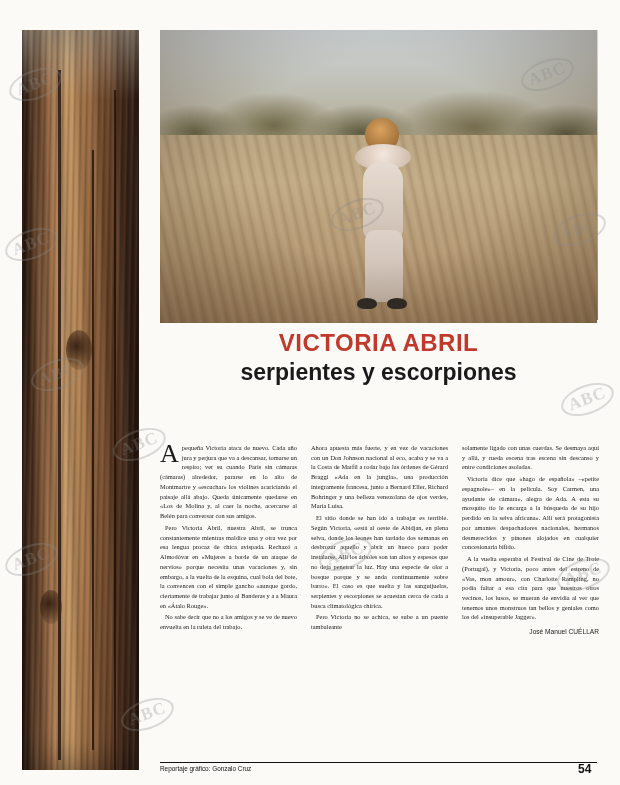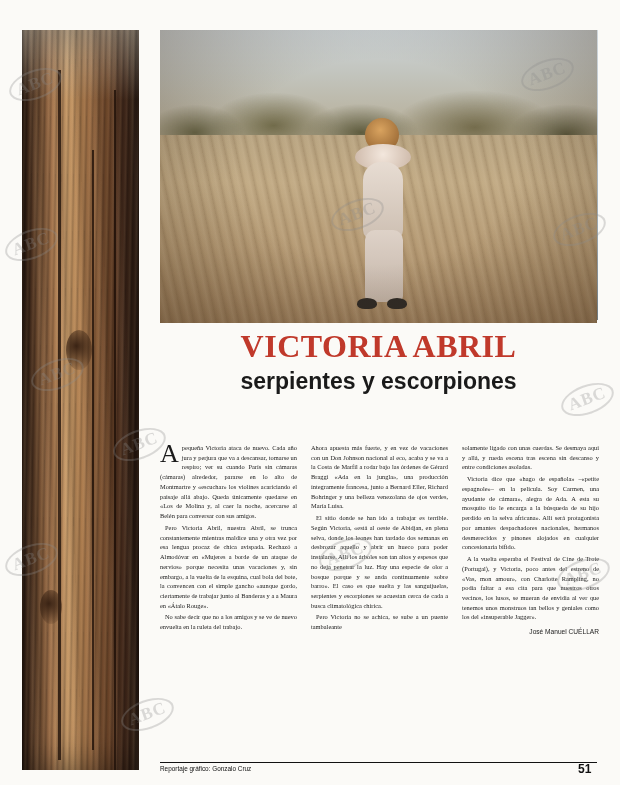--- a/index.html
+++ b/index.html
@@ -160,23 +160,23 @@
   }
 
   
   .headline {
     position: absolute;
     left: 160px; top: 330px;
     width: 437px;
     text-align: center;
   }
   .headline .title {
-    font-family: Liberation Serif, serif;
+    font-family: Liberation Sans, sans-serif;
     font-weight: bold;
-    font-size: 32px;
+    font-size: 24px;
     letter-spacing: 0.5px;
     color: #c0392b;
     line-height: 1.05;
     text-align: center;
   }
   .headline .sub {
     font-family: "Liberation Sans", sans-serif;
     font-weight: bold;
     font-size: 23px;
     color: #1a1a1a;
@@ -293,21 +293,21 @@
     <div class="col">
       <p class="first noindent">solamente ligado con unas cuerdas. Se desmaya aquí y allá, y rueda escena tras escena sin descanso y entre condiciones asoladas.</p>
       <p>Victoria dice que «hago de española» –«petite espagnole»– en la película. Soy Carmen, una ayudante de cámara», alegra de Ada. A esta su mosquito tío le encarga a la búsqueda de su hijo perdido en la selva africana». Allí será protagonista por amantes despachadores nacionales, hermanos desmerecidos y pinones alojados en cualquier concesionaria bífido.</p>
       <p>A la vuelta esperaba el Festival de Cine de Troie (Portugal), y Victoria, poco antes del estreno de «Vas, mon amour», con Charlotte Rampling, no podía faltar a esa cita para que nuestros otros vecinos, los lusos, se mueran de envidia al ver que tenemos unos monstruos tan bellos y geniales como los del «insuperable Jagger».</p>
       <div class="signature">José Manuel CUÉLLAR</div>
     </div>
   </div>
 
   <div class="footrule"></div>
   <div class="credit">Reportaje gráfico: Gonzalo Cruz</div>
-  <div class="pagenum">51</div>
+  <div class="pagenum">54</div>
 
   <div class="wm" style="left:8px; top:70px;"><span class="ring">ABC</span></div>
   <div class="wm" style="left:520px; top:60px;"><span class="ring">ABC</span></div>
   <div class="wm" style="left:4px; top:230px;"><span class="ring">ABC</span></div>
   <div class="wm" style="left:330px; top:200px;"><span class="ring">ABC</span></div>
   <div class="wm" style="left:552px; top:215px;"><span class="ring">ABC</span></div>
   <div class="wm" style="left:30px; top:360px;"><span class="ring">ABC</span></div>
   <div class="wm" style="left:112px; top:430px;"><span class="ring">ABC</span></div>
   <div class="wm" style="left:560px; top:385px;"><span class="ring">ABC</span></div>
   <div class="wm" style="left:4px; top:545px;"><span class="ring">ABC</span></div>

